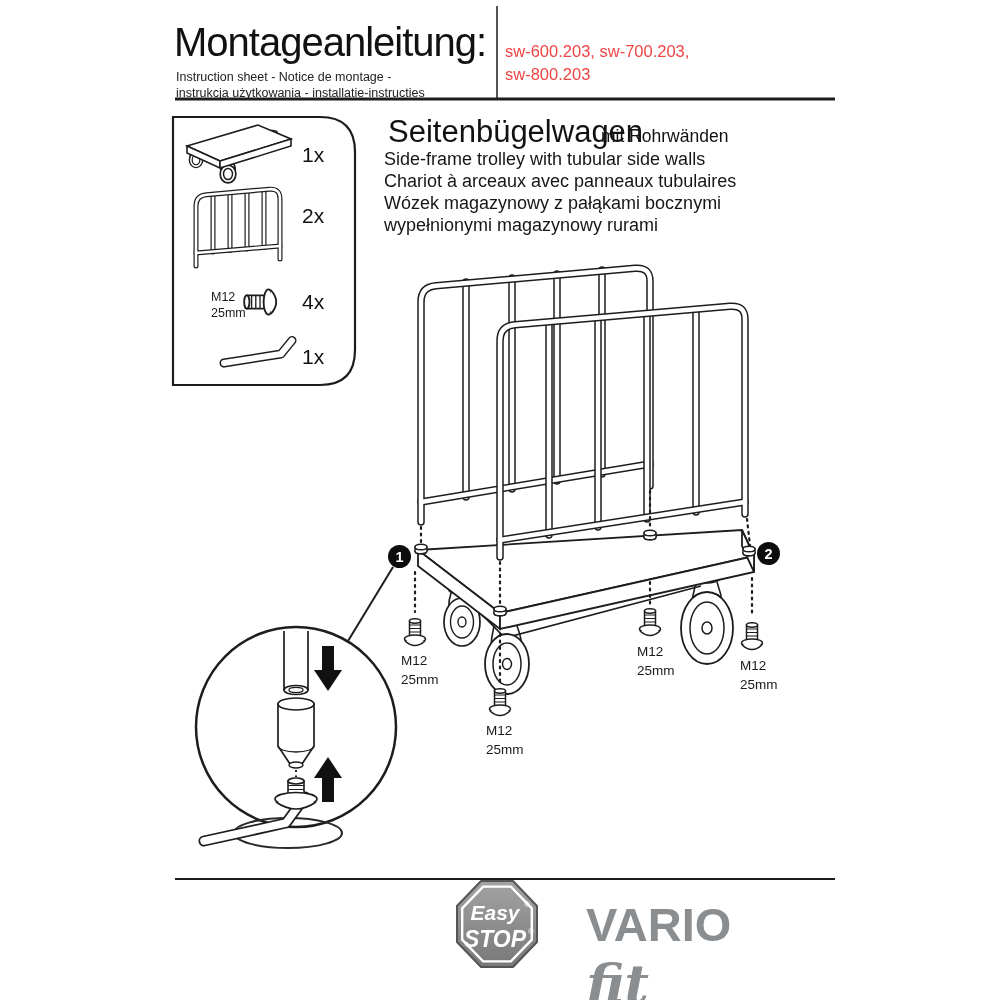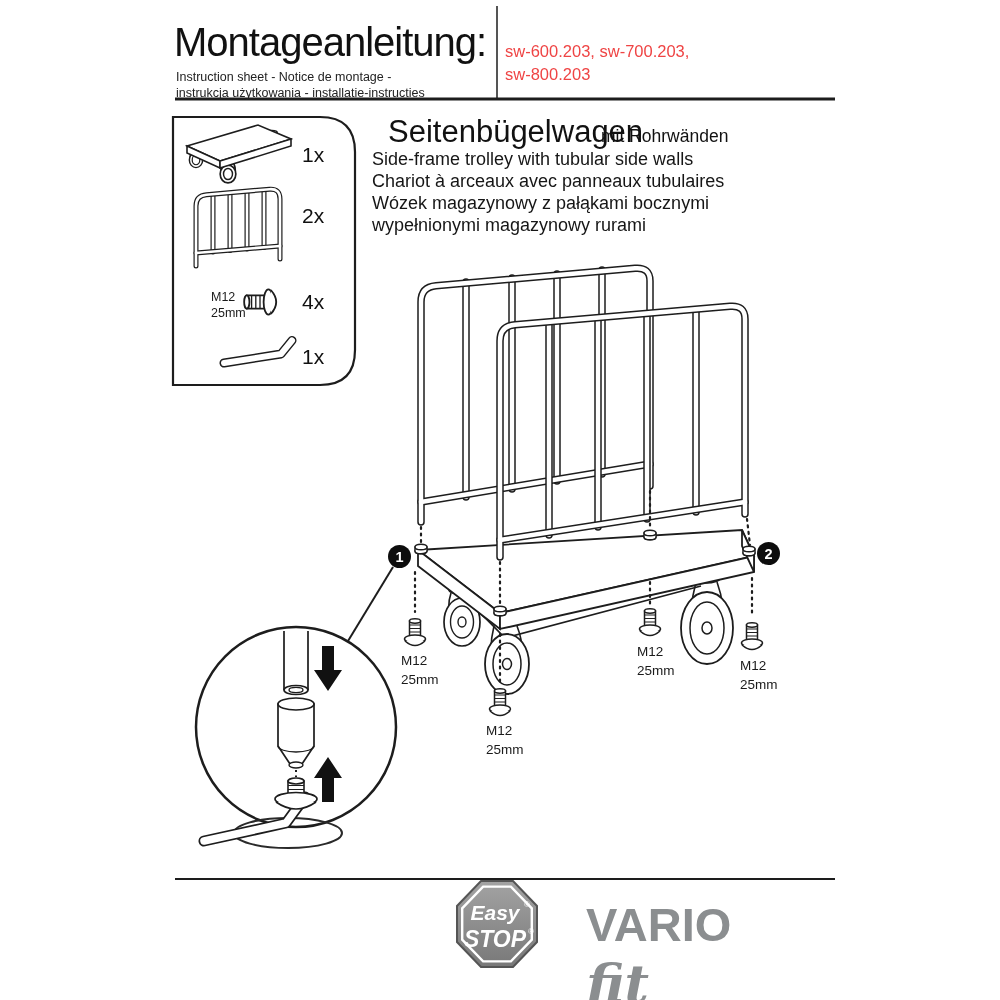--- a/index.html
+++ b/index.html
@@ -8,21 +8,21 @@
   #art{position:absolute;inset:0;}
   .abs{position:absolute;}
   
   .h-title{left:174px;top:20px;font-size:40px;letter-spacing:-1px;color:#111;white-space:nowrap;text-align:center;}
   .h-codes{left:505px;top:24px;font-size:16.5px;line-height:23px;color:#ef4444;margin-top:16px;}
   .h-sub1{left:176px;top:70px;font-size:12.5px;color:#222;}
   .h-sub2{left:176px;top:86px;font-size:12.5px;color:#222;}
   
   .p-name{left:388px;top:114px;font-size:31px;color:#111;white-space:nowrap;}
   .p-suffix{left:601px;top:126px;font-size:17.5px;color:#111;white-space:nowrap;}
-  .p-trans{left:372px;top:148px;font-size:18px;line-height:22px;color:#161616;}
+  .p-trans{left:384px;top:148px;font-size:18px;line-height:22px;color:#161616;}
   
   .qty{font-size:21px;font-weight:500;color:#111;}
   .q1{left:302px;top:143px;} .q2{left:302px;top:204px;}
   .q3{left:302px;top:290px;} .q4{left:302px;top:345px;}
   .boxbolt{left:211px;top:290px;font-size:12.5px;line-height:15.5px;color:#1b1b1b;}
   
   .blab{font-size:13.5px;line-height:19px;color:#1b1b1b;font-weight:500;}
   .bl1{left:401px;top:651px;} .bl2{left:486px;top:721px;}
   .bl3{left:637px;top:642px;} .bl4{left:740px;top:656px;}
   

